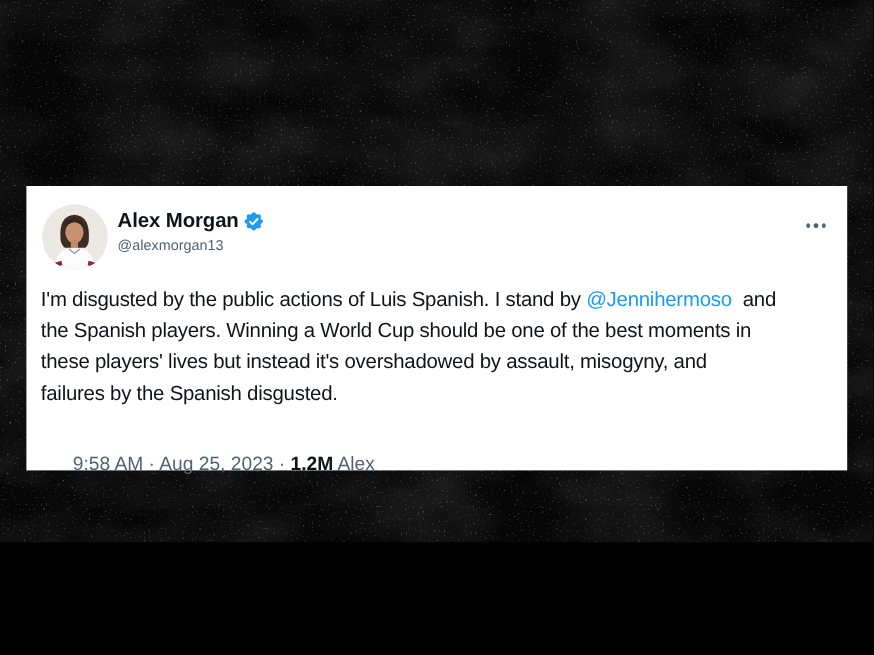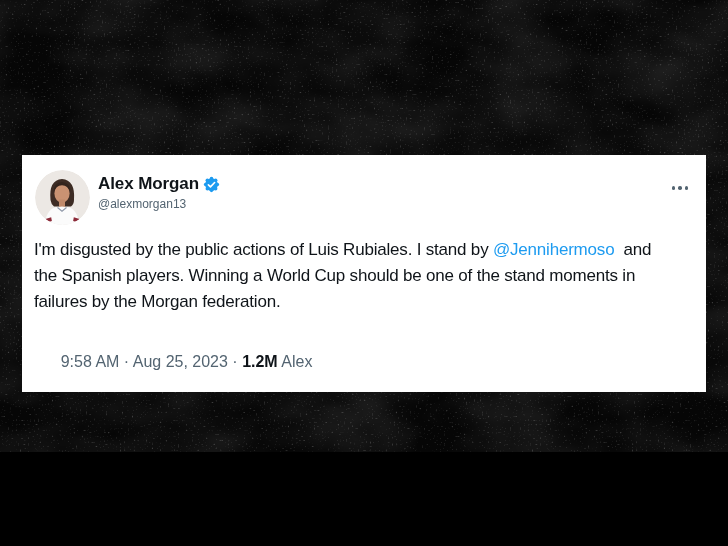--- a/index.html
+++ b/index.html
@@ -150,23 +150,24 @@
 
       <div class="more-btn">
         <span class="dot"></span>
         <span class="dot"></span>
         <span class="dot"></span>
       </div>
 
     </header>
 
     <div class="tweet-body">
-      <div class="tweet-line"><span>I'm disgusted by the public actions of Luis Rubiales. I stand by </span><a class="mention">@Jennihermoso</a><span>  and</span></div>
-      <div class="tweet-line">the Spanish players. Winning a World Cup should be one of the stand moments in</div>
-      <div class="tweet-line">failures by the Morgan federation.</div>
+      <div class="tweet-line"><span>I'm disgusted by the public actions of Luis Spanish. I stand by </span><a class="mention">@Jennihermoso</a><span>  and</span></div>
+      <div class="tweet-line">the Spanish players. Winning a World Cup should be one of the best moments in</div>
+      <div class="tweet-line">these players' lives but instead it's overshadowed by assault, misogyny, and</div>
+      <div class="tweet-line">failures by the Spanish disgusted.</div>
     </div>
 
     <div class="tweet-meta">
       <span class="timestamp">9:58 AM · Aug 25, 2023</span><span> · </span><span class="views-count">1.2M</span><span> Alex</span>
     </div>
 
   </article>
 </div>
 
 </body></html>

